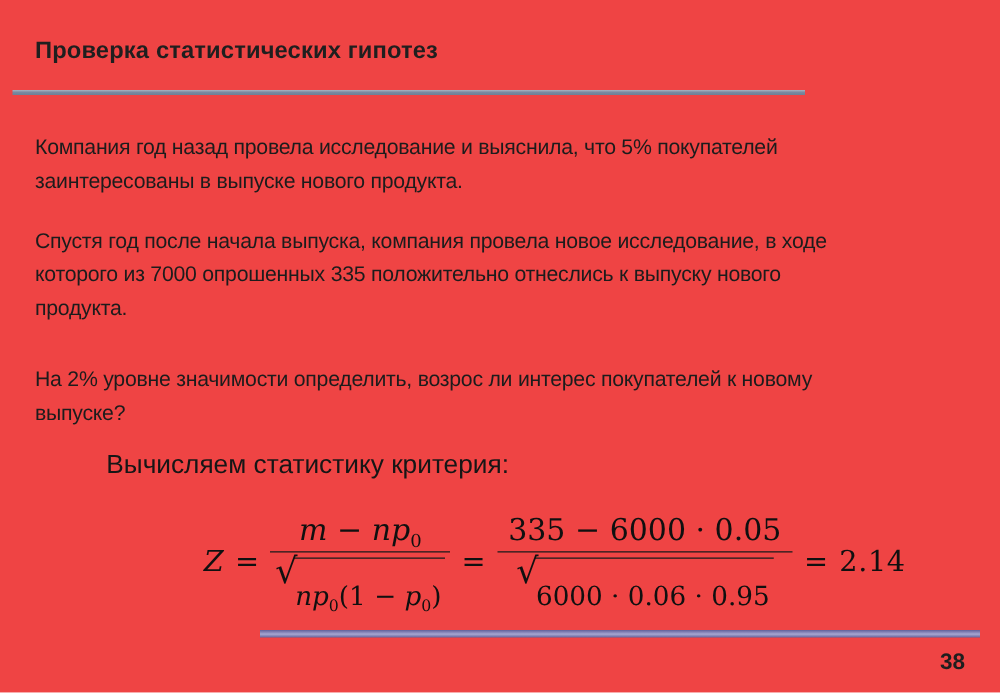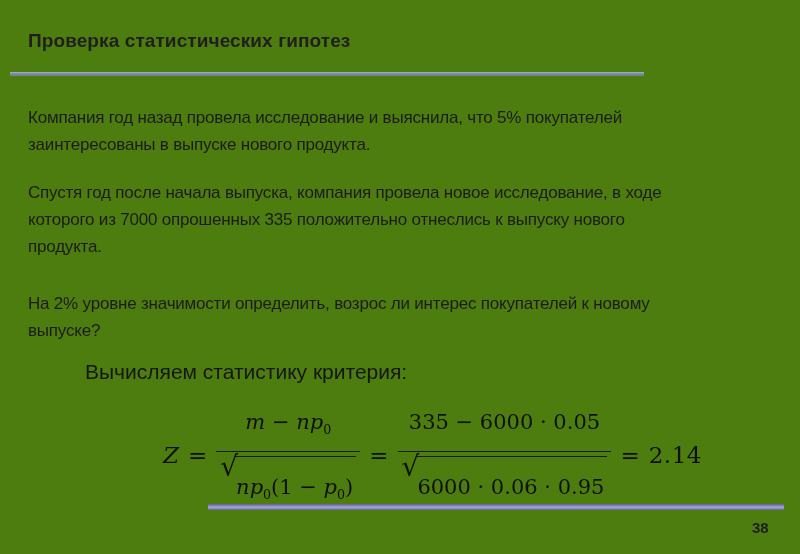--- a/index.html
+++ b/index.html
@@ -1,19 +1,19 @@
 <!DOCTYPE html>
 <html><head>
 <meta charset="utf-8">
 <style>
   html, body { margin:0; padding:0; background:#ffffff; }
   .slide {
     position:relative;
     width:800px; height:554px;
-    background:#4d7c0f;
+    background:#ef4444;
     overflow:hidden;
     font-family:"Liberation Sans", sans-serif;
     color:#1d1d1d;
   }
   .slide-title {
     position:absolute; left:28px; top:30px;
     font-size:19px; font-weight:bold; color:#1f1f1f;
     letter-spacing:0.1px; white-space:nowrap;
   }
   .title-rule {
@@ -37,39 +37,39 @@
   
   .formula-row {
     position:absolute; left:163px; top:410px;
     display:flex; align-items:center; gap:9px;
     font-family:"DejaVu Serif","Liberation Serif",serif;
     font-size:23px; color:#101010; white-space:nowrap;
   }
   .it { font-style:italic; }
   .frac { display:inline-flex; flex-direction:column; align-items:center; }
   .num {
-    padding:0 9px 16px; font-size:21px; line-height:1.2;
+    padding:0 9px 2px; font-size:24px; line-height:1.2;
     border-bottom:1.7px solid #1a1a1a; text-align:center;
     align-self:stretch;
   }
   .den { padding:4px 4px 0; font-size:21px; line-height:1.2; }
   .sqrt { display:inline-flex; align-items:flex-start; }
   .rad { font-style:normal; font-size:28px; line-height:1; margin-right:-3px; transform:translateY(-3px); }
   .radicand { border-top:1.7px solid #1a1a1a; padding:18px 3px 0 1px; }
   sub { font-size:60%; font-style:normal; line-height:0; }
   .result { letter-spacing:0.5px; }
   
   .bottom-rule {
     position:absolute; left:208px; top:504px;
     width:576px; height:6px;
     background:linear-gradient(180deg,#60609a 0%, #8b8bbc 35%, #a7a7d1 55%, #63639c 100%);
   }
   .page-number {
     position:absolute; left:752px; top:519px;
-    font-size:15px; font-weight:600; color:#1e1e1e;
+    font-size:18px; font-weight:600; color:#1e1e1e;
   }
 </style>
 </head>
 <body>
 
 <div class="slide">
 
   <div class="slide-title">Проверка статистических гипотез</div>
   <div class="title-rule"></div>
 

